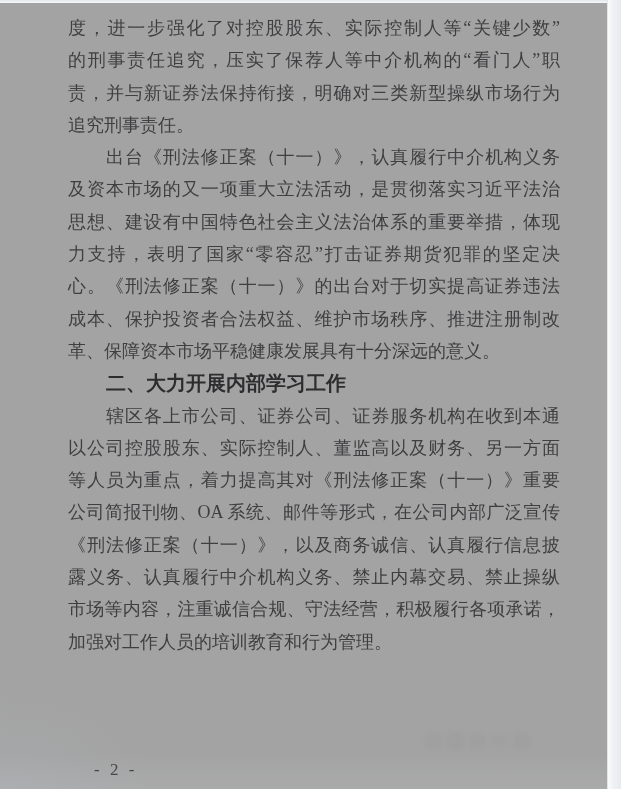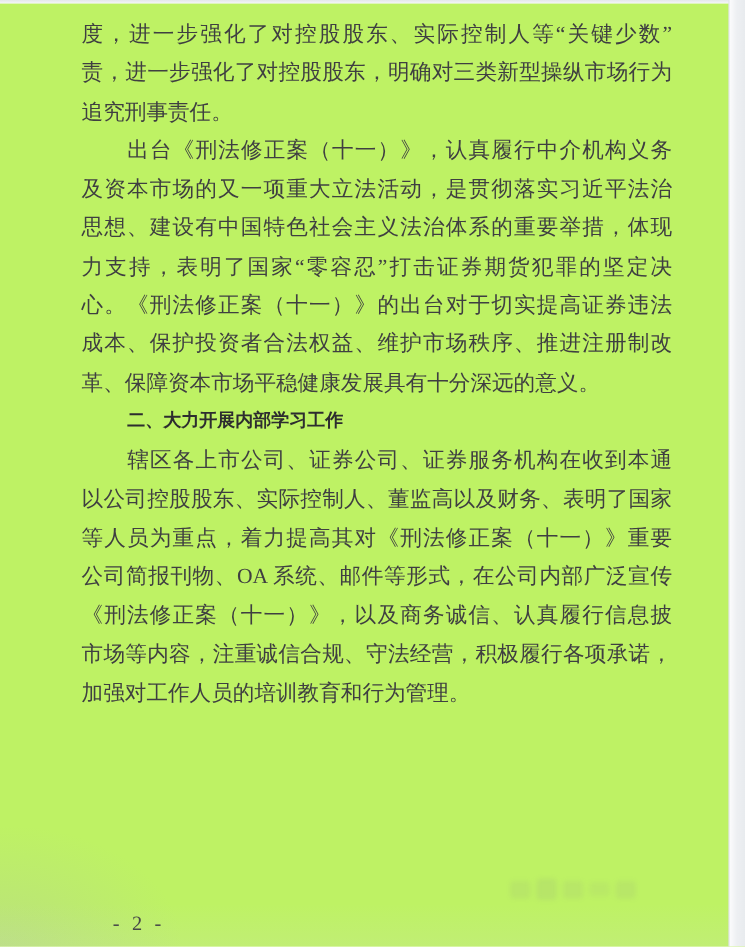--- a/index.html
+++ b/index.html
@@ -4,21 +4,21 @@
 <style>
   html, body {
     margin: 0;
     padding: 0;
     background: #ffffff;
   }
   .page {
     position: relative;
     width: 621px;
     height: 789px;
-    background: #bef264;
+    background: #a3a3a3;
     overflow: hidden;
     font-family: "Liberation Serif", serif;
   }
   
   .top-edge {
     position: absolute;
     top: 0; left: 0; right: 0;
     height: 3px;
     background: linear-gradient(to bottom, #e4e7ea, #f6f7f8);
   }
@@ -80,21 +80,21 @@
   .line.short {
     text-align: left;
     text-align-last: left;
   }
   .line.indent {
     text-indent: 38px;
   }
   .line.heading {
     font-family: "Liberation Sans", sans-serif;
     font-weight: 700;
-    font-size: 15px;
+    font-size: 20px;
     color: #2d2d2f;
     text-align: left;
     text-align-last: left;
   }
   .page-number {
     position: absolute;
     left: 94px;
     top: 760px;
     font-size: 17px;
     color: #474749;
@@ -108,38 +108,40 @@
 <div class="page">
 
   <div class="top-edge"></div>
   <div class="right-edge"></div>
   <div class="corner-shade"></div>
   <div class="bottom-shade"></div>
 
   <div class="textblock">
 
     <div class="line">度，进一步强化了对控股股东、实际控制人等“关键少数”</div>
-    <div class="line">责，进一步强化了对控股股东，明确对三类新型操纵市场行为</div>
+    <div class="line">的刑事责任追究，压实了保荐人等中介机构的“看门人”职</div>
+    <div class="line">责，并与新证券法保持衔接，明确对三类新型操纵市场行为</div>
     <div class="line short">追究刑事责任。</div>
 
     <div class="line indent">出台《刑法修正案（十一）》，认真履行中介机构义务</div>
     <div class="line">及资本市场的又一项重大立法活动，是贯彻落实习近平法治</div>
     <div class="line">思想、建设有中国特色社会主义法治体系的重要举措，体现</div>
     <div class="line">力支持，表明了国家“零容忍”打击证券期货犯罪的坚定决</div>
     <div class="line">心。《刑法修正案（十一）》的出台对于切实提高证券违法</div>
     <div class="line">成本、保护投资者合法权益、维护市场秩序、推进注册制改</div>
     <div class="line short">革、保障资本市场平稳健康发展具有十分深远的意义。</div>
 
     <div class="line heading indent">二、大力开展内部学习工作</div>
 
     <div class="line indent">辖区各上市公司、证券公司、证券服务机构在收到本通</div>
-    <div class="line">以公司控股股东、实际控制人、董监高以及财务、表明了国家</div>
+    <div class="line">以公司控股股东、实际控制人、董监高以及财务、另一方面</div>
     <div class="line">等人员为重点，着力提高其对《刑法修正案（十一）》重要</div>
     <div class="line">公司简报刊物、OA 系统、邮件等形式，在公司内部广泛宣传</div>
     <div class="line">《刑法修正案（十一）》，以及商务诚信、认真履行信息披</div>
+    <div class="line">露义务、认真履行中介机构义务、禁止内幕交易、禁止操纵</div>
     <div class="line">市场等内容，注重诚信合规、守法经营，积极履行各项承诺，</div>
     <div class="line short">加强对工作人员的培训教育和行为管理。</div>
   </div>
 
   <div class="bleed-smudge">
     <i></i>
       <i></i>
       <i></i>
       <i></i>
       <i></i>

